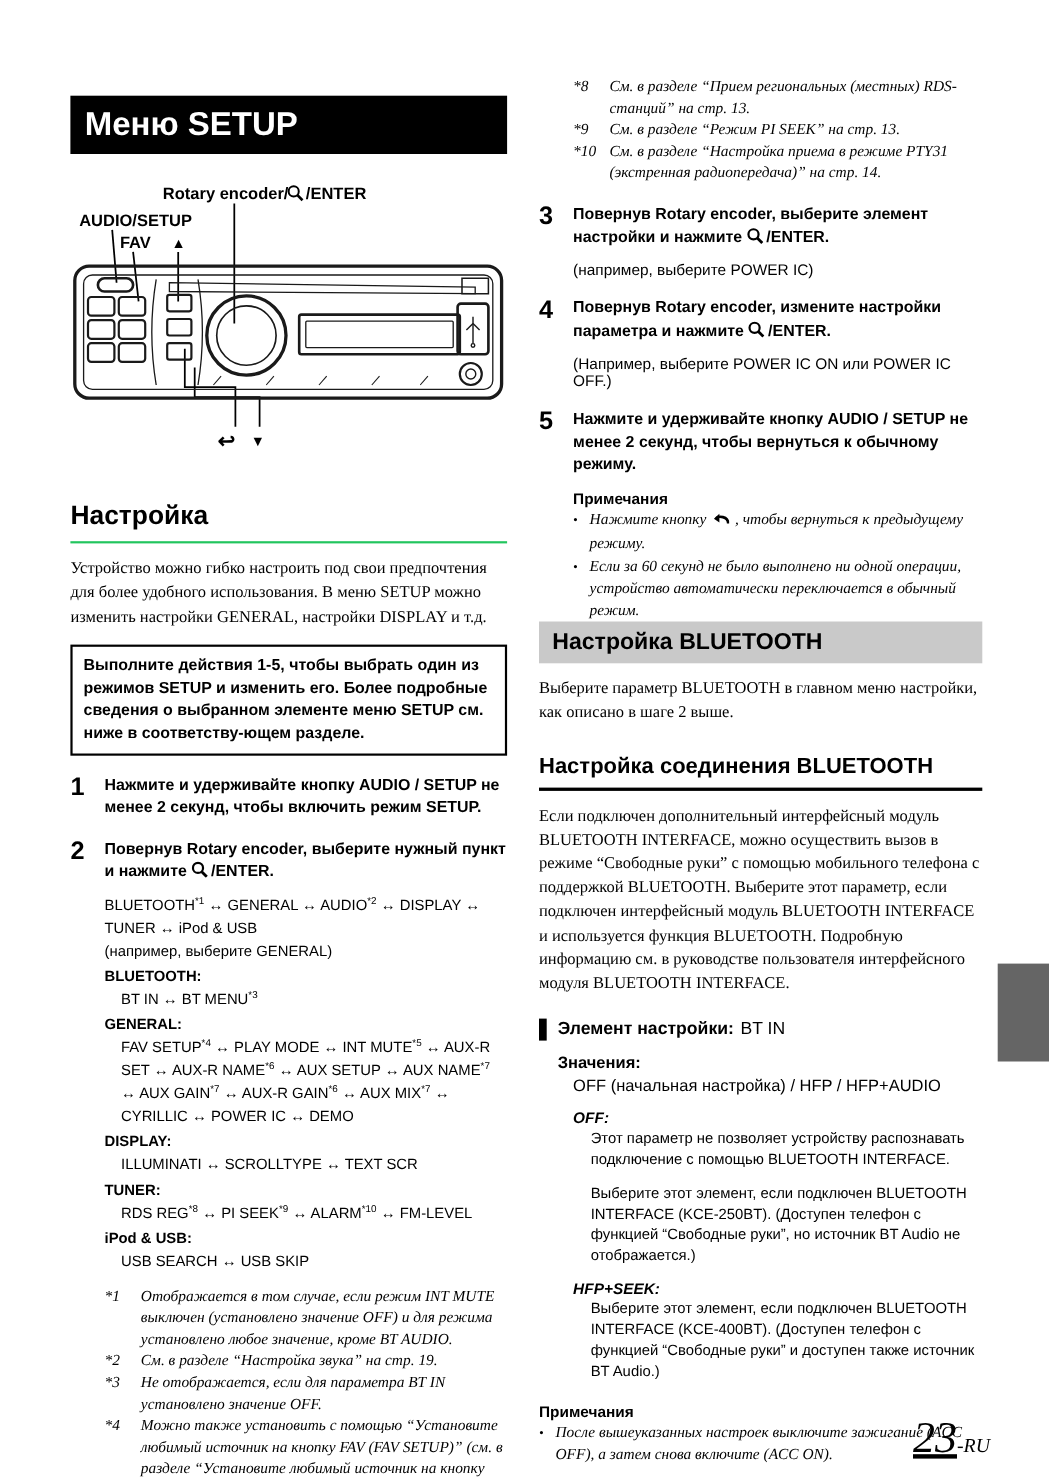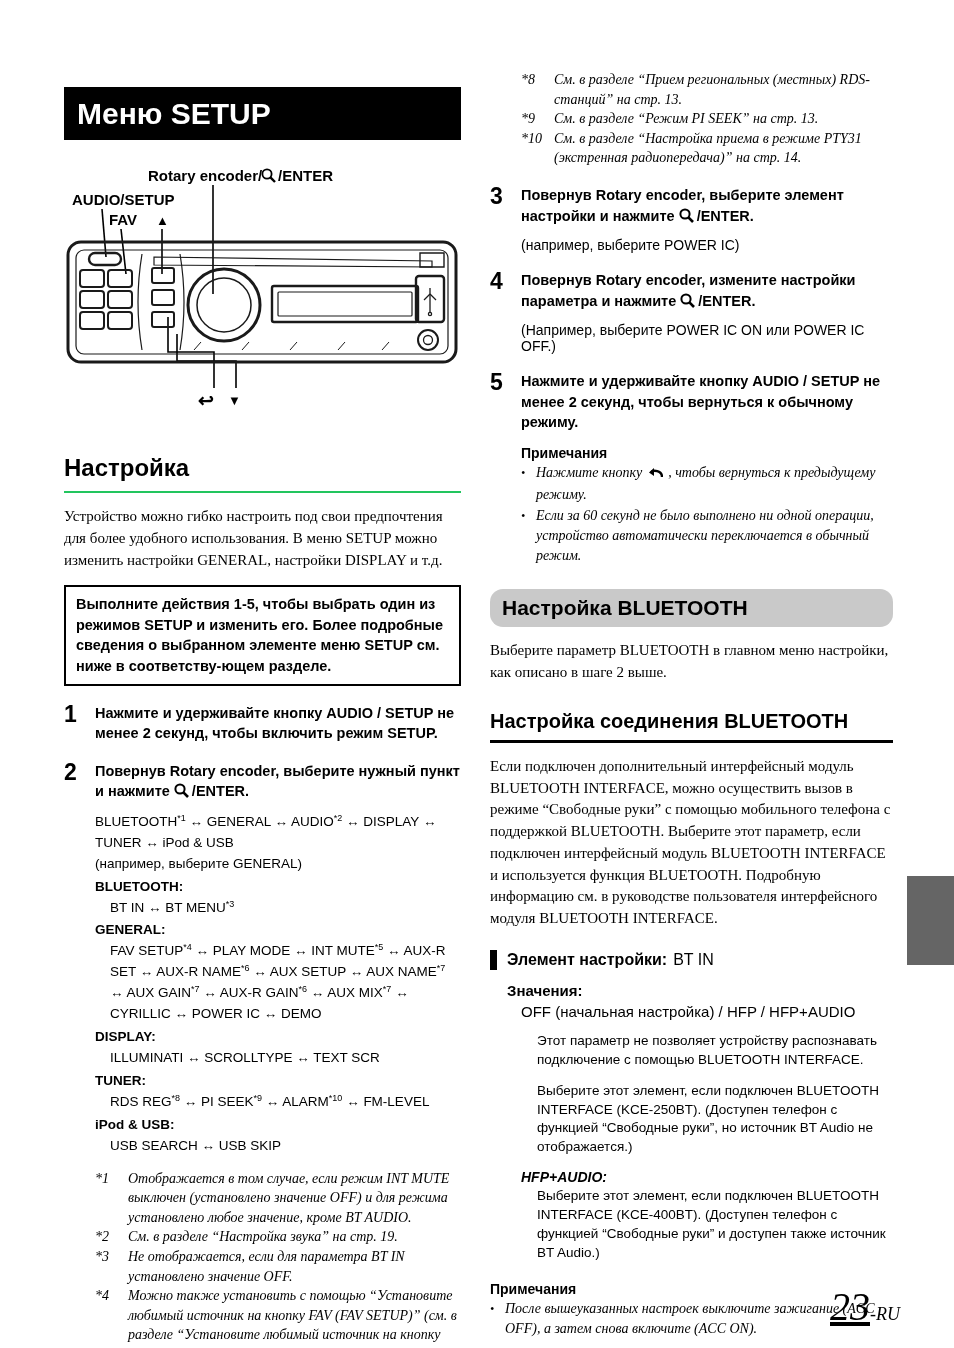--- a/index.html
+++ b/index.html
@@ -17,21 +17,21 @@
 
   
   .figure{margin-top:24px;}
 
   
   .h-rule{font-size:24px;font-weight:bold;padding-bottom:9px;
     border-bottom:2px solid #22c55e;margin-top:38px;}
   .h-rule-sm{font-size:20px;font-weight:bold;padding-bottom:7px;
     border-bottom:3px solid #000;margin-top:26px;}
   .h-graybar{background:#c9c9c9;font-size:21px;font-weight:bold;
-    padding:7px 0 7px 12px;margin-top:24px;border-radius:13px;}
+    padding:7px 0 7px 12px;}
 
   .serif{font-family:"Liberation Serif",serif;font-size:15px;line-height:1.45;}
   p.body-text{margin:13px 0 0 0;}
 
   .callout-box{border:2px solid #000;margin-top:14px;padding:7px 10px;
     font-size:14.5px;font-weight:bold;line-height:1.42;}
 
   .step{display:flex;margin-top:17px;}
   .step-num{width:31px;flex:none;font-size:23px;font-weight:bold;line-height:1;}
   .step-body{flex:1;}
@@ -293,27 +293,28 @@
     <span class="bar"></span>
     <span class="bt-item-label">Элемент настройки:</span>
     <span>BT IN</span>
   </div>
 
   <div class="values-block">
     <div class="values-label">Значения:</div>
     <div class="values-line">OFF (начальная настройка) / HFP / HFP+AUDIO</div>
 
     <div class="option">
+      <div class="option-name">OFF:</div>
       <div class="option-desc">Этот параметр не позволяет устройству распознавать подключение с помощью BLUETOOTH INTERFACE.</div>
     </div>
     <div class="option">
       <div class="option-desc">Выберите этот элемент, если подключен BLUETOOTH INTERFACE (KCE-250BT). (Доступен телефон с функцией “Свободные руки”, но источник BT Audio не отображается.)</div>
     </div>
     <div class="option">
-      <div class="option-name">HFP+AUDIO:</div>
+      <div class="option-name">HFP+SEEK:</div>
       <div class="option-desc">Выберите этот элемент, если подключен BLUETOOTH INTERFACE (KCE-400BT). (Доступен телефон с функцией “Свободные руки” и доступен также источник BT Audio.)</div>
     </div>
   </div>
 
   <div class="notes-full" style="margin-top:18px;">
     <p class="notes-heading">Примечания</p>
     <div class="note-item">
         <span class="bullet"></span>
         <span class="note-text">После вышеуказанных настроек выключите зажигание (ACC OFF), а затем снова включите (ACC ON).</span>
       </div>

